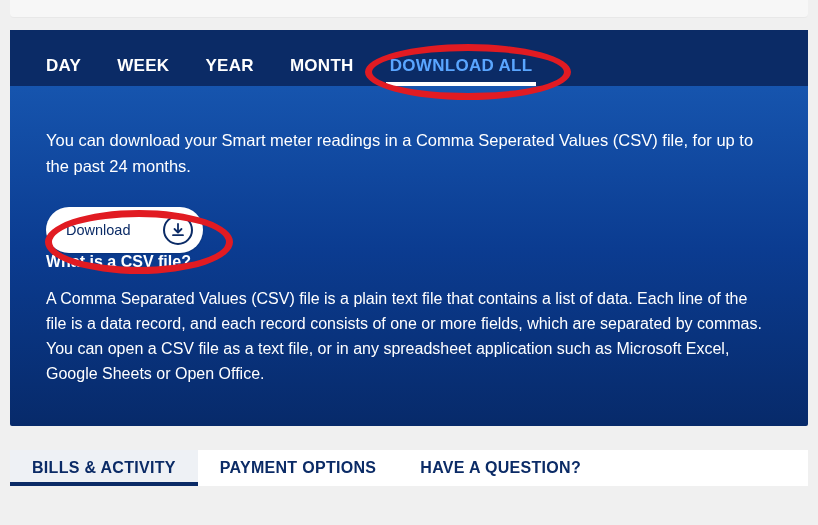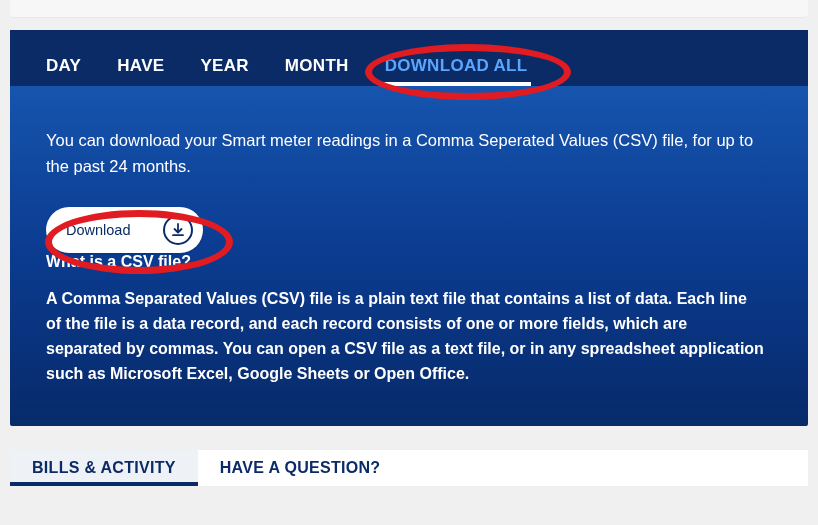--- a/index.html
+++ b/index.html
@@ -89,21 +89,21 @@
     justify-content: center;
   }
   .csv-heading {
     font-size: 16px;
     font-weight: 700;
     margin-bottom: 16px;
   }
   .csv-text {
     font-size: 16px;
     line-height: 1.55;
-    font-weight: 700;
+    font-weight: 400;
     max-width: 720px;
   }
 
   
   .red-ellipse {
     position: absolute;
     border: 7px solid #e11b22;
     border-radius: 50%;
     pointer-events: none;
   }
@@ -154,21 +154,21 @@
 </style>
 </head>
 <body>
 
 <div class="top-strip"></div>
 
 <div class="panel">
 
   <div class="tab-bar">
     <div class="tab-item">DAY</div>
-    <div class="tab-item">HAVE</div>
+    <div class="tab-item">WEEK</div>
     <div class="tab-item">YEAR</div>
     <div class="tab-item">MONTH</div>
     <div class="tab-item active">DOWNLOAD ALL</div>
   </div>
 
   <div class="panel-body">
     <p class="intro-text">You can download your Smart meter readings in a Comma Seperated Values (CSV) file, for up to the past 24 months.</p>
 
     <div class="download-btn">
       <span>Download</span>
@@ -184,14 +184,15 @@
     <p class="csv-heading">What is a CSV file?</p>
     <p class="csv-text">A Comma Separated Values (CSV) file is a plain text file that contains a list of data. Each line of the file is a data record, and each record consists of one or more fields, which are separated by commas. You can open a CSV file as a text file, or in any spreadsheet application such as Microsoft Excel, Google Sheets or Open Office.</p>
   </div>
 
   <div class="red-ellipse ellipse-1"></div>
   <div class="red-ellipse ellipse-2"></div>
 </div>
 
 <div class="bottom-tabs">
   <div class="btab active">BILLS &amp; ACTIVITY</div>
+  <div class="btab">PAYMENT OPTIONS</div>
   <div class="btab">HAVE A QUESTION?</div>
 </div>
 
 </body></html>

